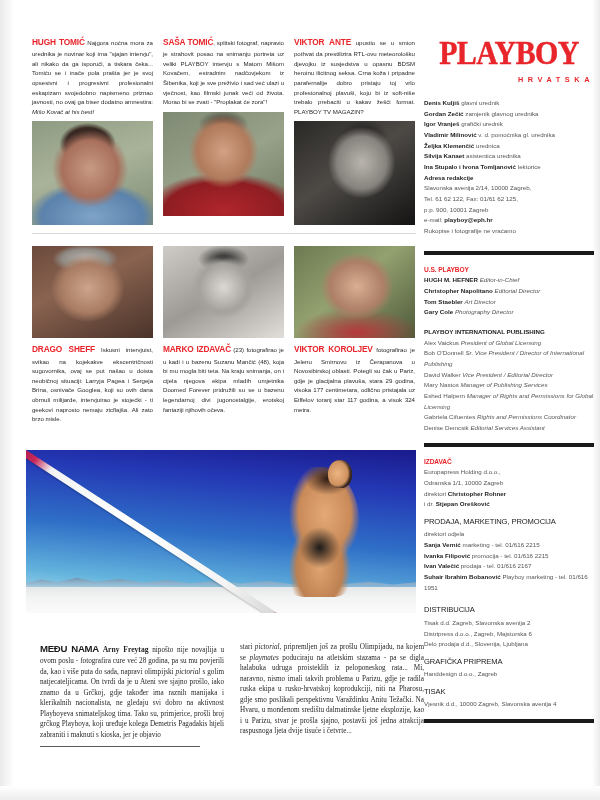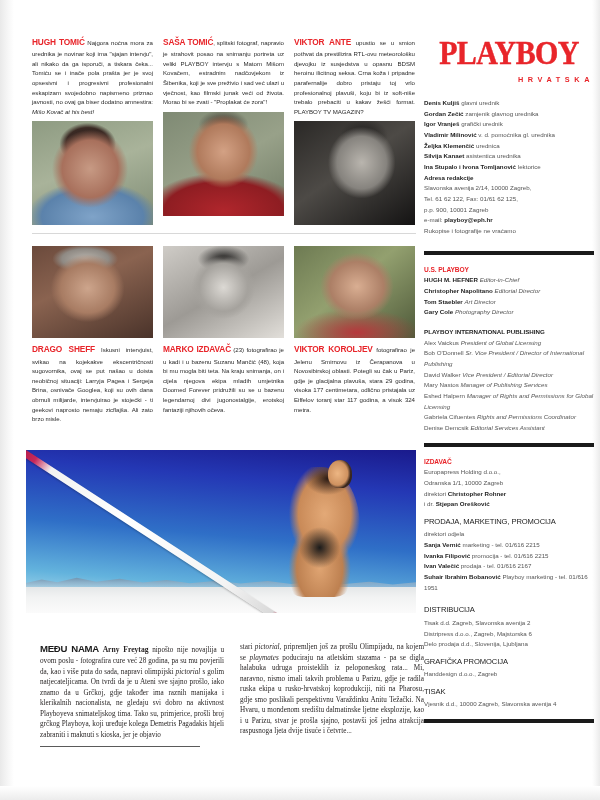--- a/index.html
+++ b/index.html
@@ -458,21 +458,21 @@
     <div>
       <div class="mh-head-lg">DISTRIBUCIJA</div>
       <div class="mh-line">Tisak d.d. Zagreb, Slavonska avenija 2</div>
       <div class="mh-line">Distripress d.o.o., Zagreb, Majstorska 6</div>
       <div class="mh-line">Delo prodaja d.d., Slovenija, Ljubljana</div>
     </div>
 
     <div class="mh-gap-sm"></div>
 
     <div>
-      <div class="mh-head-lg">GRAFIČKA PROMOCIJA</div>
+      <div class="mh-head-lg">GRAFIČKA PRIPREMA</div>
       <div class="mh-line">Handdesign d.o.o., Zagreb</div>
     </div>
 
     <div class="mh-gap-sm"></div>
 
     <div>
       <div class="mh-head-lg">TISAK</div>
       <div class="mh-line">Vjesnik d.d., 10000 Zagreb, Slavonska avenija 4</div>
     </div>
 

